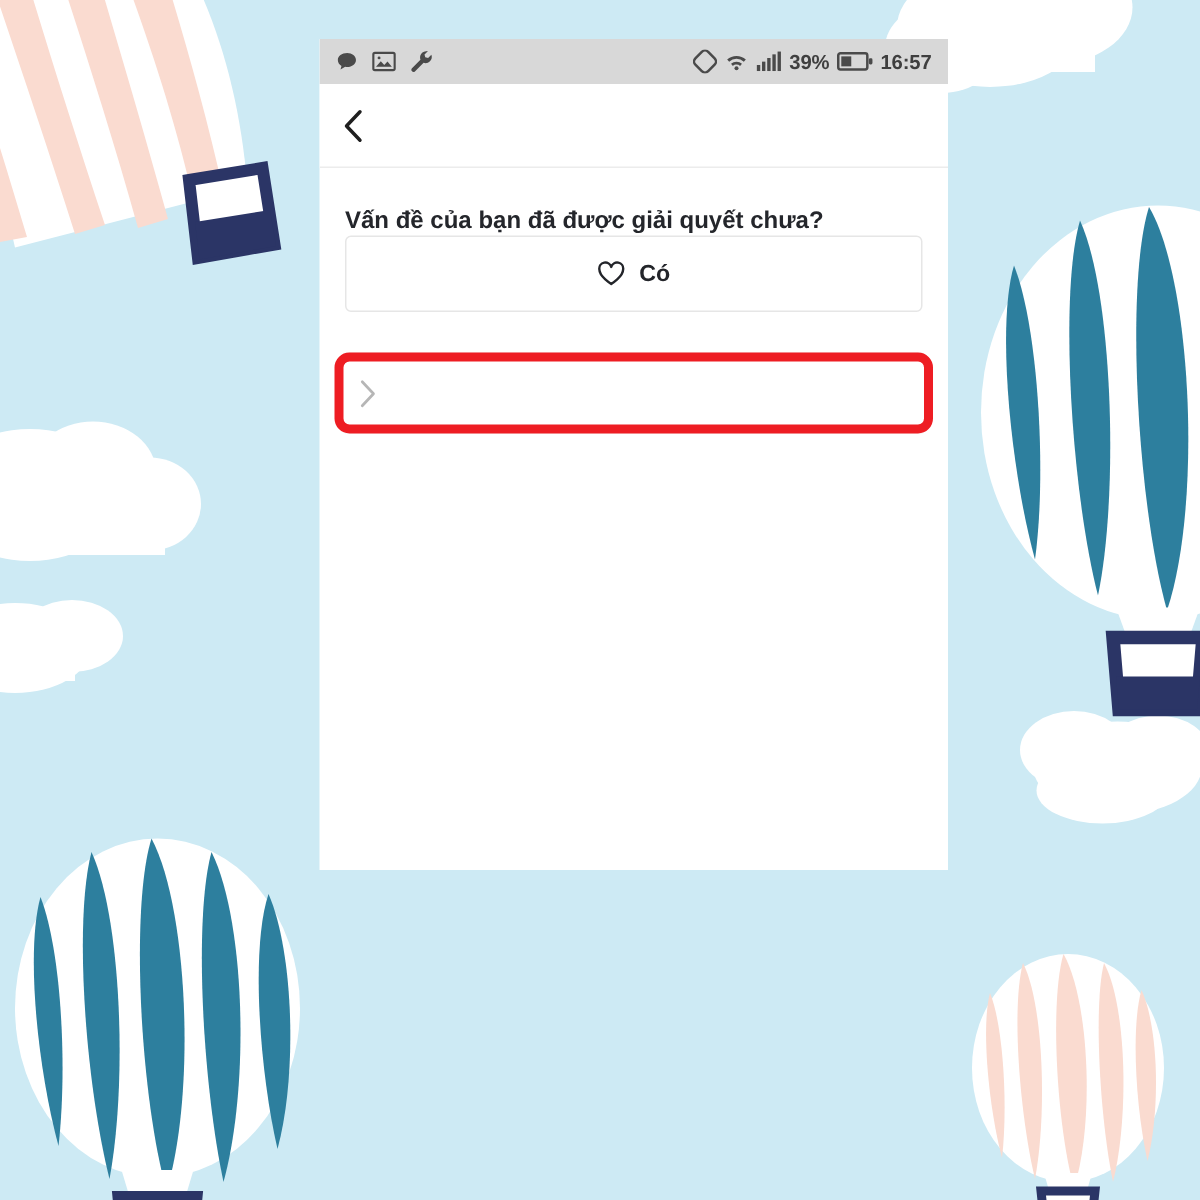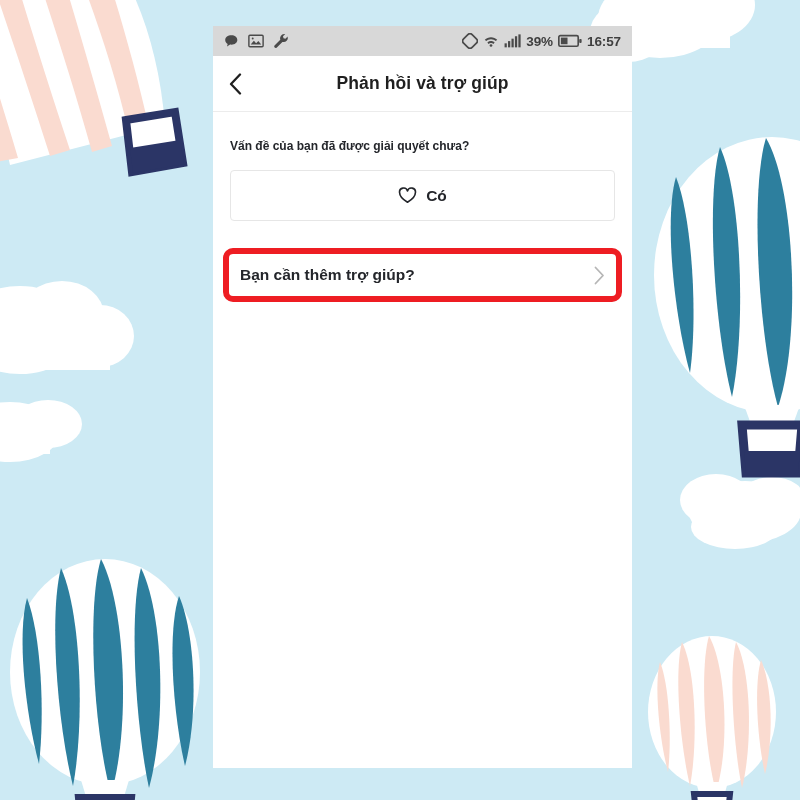--- a/index.html
+++ b/index.html
@@ -29,21 +29,21 @@
     width: 800px;
     height: 800px;
   }
 
   
   #phone {
     position: absolute;
     left: 213px;
     top: 26px;
     width: 419px;
-    height: 742px;
+    height: 554px;
     background: #ffffff;
     overflow: hidden;
     box-shadow: 0 0 0 0 rgba(0,0,0,0);
   }
 
   
   .statusbar {
     height: 30px;
     background: #d8d8d8;
     display: flex;
@@ -113,30 +113,29 @@
   }
   .page-body {
     margin: 18px 0 0 0;
     font-size: 15px;
     line-height: 1.62;
     color: #8b8f96;
     max-width: 372px;
   }
   .section-question {
     margin: 27px 0 0 0;
-    font-size: 12px;
+    font-size: 16px;
     font-weight: 700;
     color: #24262b;
   }
 
   
   .choice-row {
     display: flex;
     gap: 15px;
-    margin-top: 17px;
   }
   .choice-btn {
     flex: 1 1 0;
     height: 51px;
     border: 1px solid #e6e6e6;
     border-radius: 4px;
     background: #fff;
     display: flex;
     align-items: center;
     justify-content: center;
@@ -337,21 +336,20 @@
         <span class="sb-text">16:57</span>
       </div>
     </div>
 
     <div class="navbar">
       <div class="nav-back">
         <svg width="13" height="22" viewBox="0 0 13 22">
           <path d="M11 1.5L2 11l9 9.5" fill="none" stroke="#1f1f1f" stroke-width="2.3" stroke-linecap="round" stroke-linejoin="round"></path>
         </svg>
       </div>
-      <div class="nav-title">Phản hồi và trợ giúp</div>
     </div>
 
     <div class="content">
 
 
 
       <div class="section-question">Vấn đề của bạn đã được giải quyết chưa?</div>
 
       <div class="choice-row">
 
@@ -360,21 +358,20 @@
             <path d="M10 16.2S1.6 11.2 1.6 5.9A4.3 4.3 0 0 1 10 4.2a4.3 4.3 0 0 1 8.4 1.7c0 5.3-8.4 10.3-8.4 10.3z" fill="none" stroke="#23252a" stroke-width="1.7" stroke-linejoin="round"></path>
           </svg>
           <span>Có</span>
         </div>
 
 
       </div>
 
       <div class="help-wrap">
         <div class="help-row">
-          <span class="help-label">Bạn cần thêm trợ giúp?</span>
           <svg width="11" height="19" viewBox="0 0 11 19">
             <path d="M1.5 1.5L9 9.5l-7.5 8" fill="none" stroke="#b6b6b6" stroke-width="1.8" stroke-linecap="round" stroke-linejoin="round"></path>
           </svg>
         </div>
         <div class="help-highlight" style="border-color: rgb(238, 29, 35);"></div>
       </div>
 
     </div>
   </div>
 </div>

